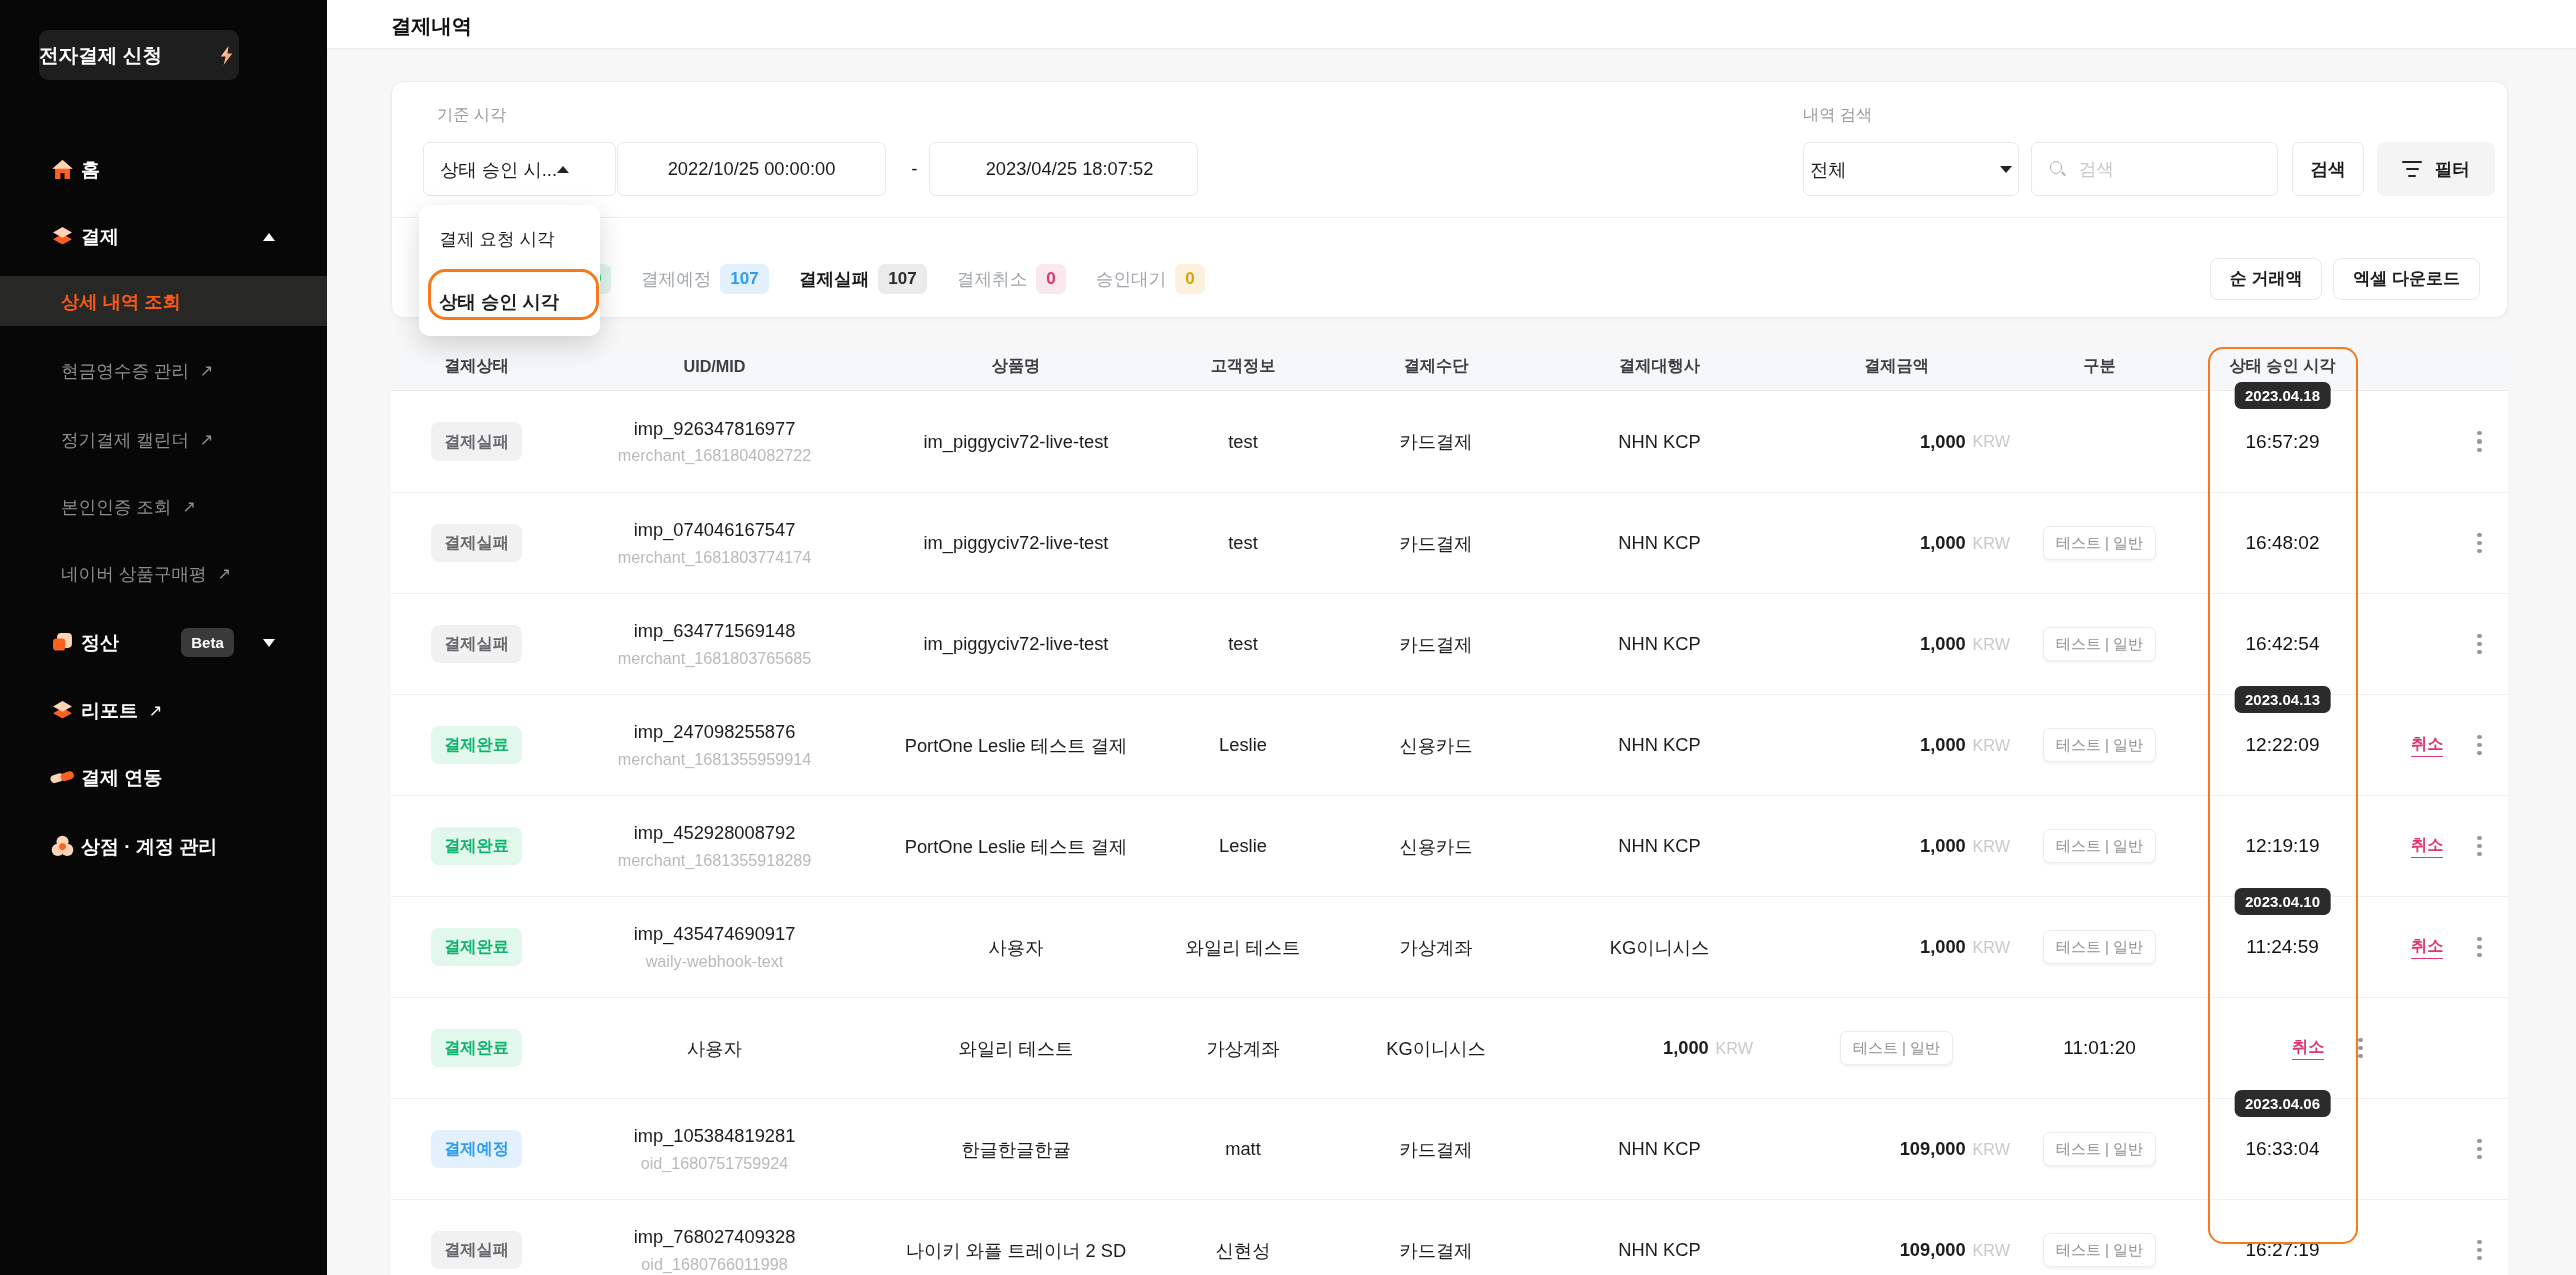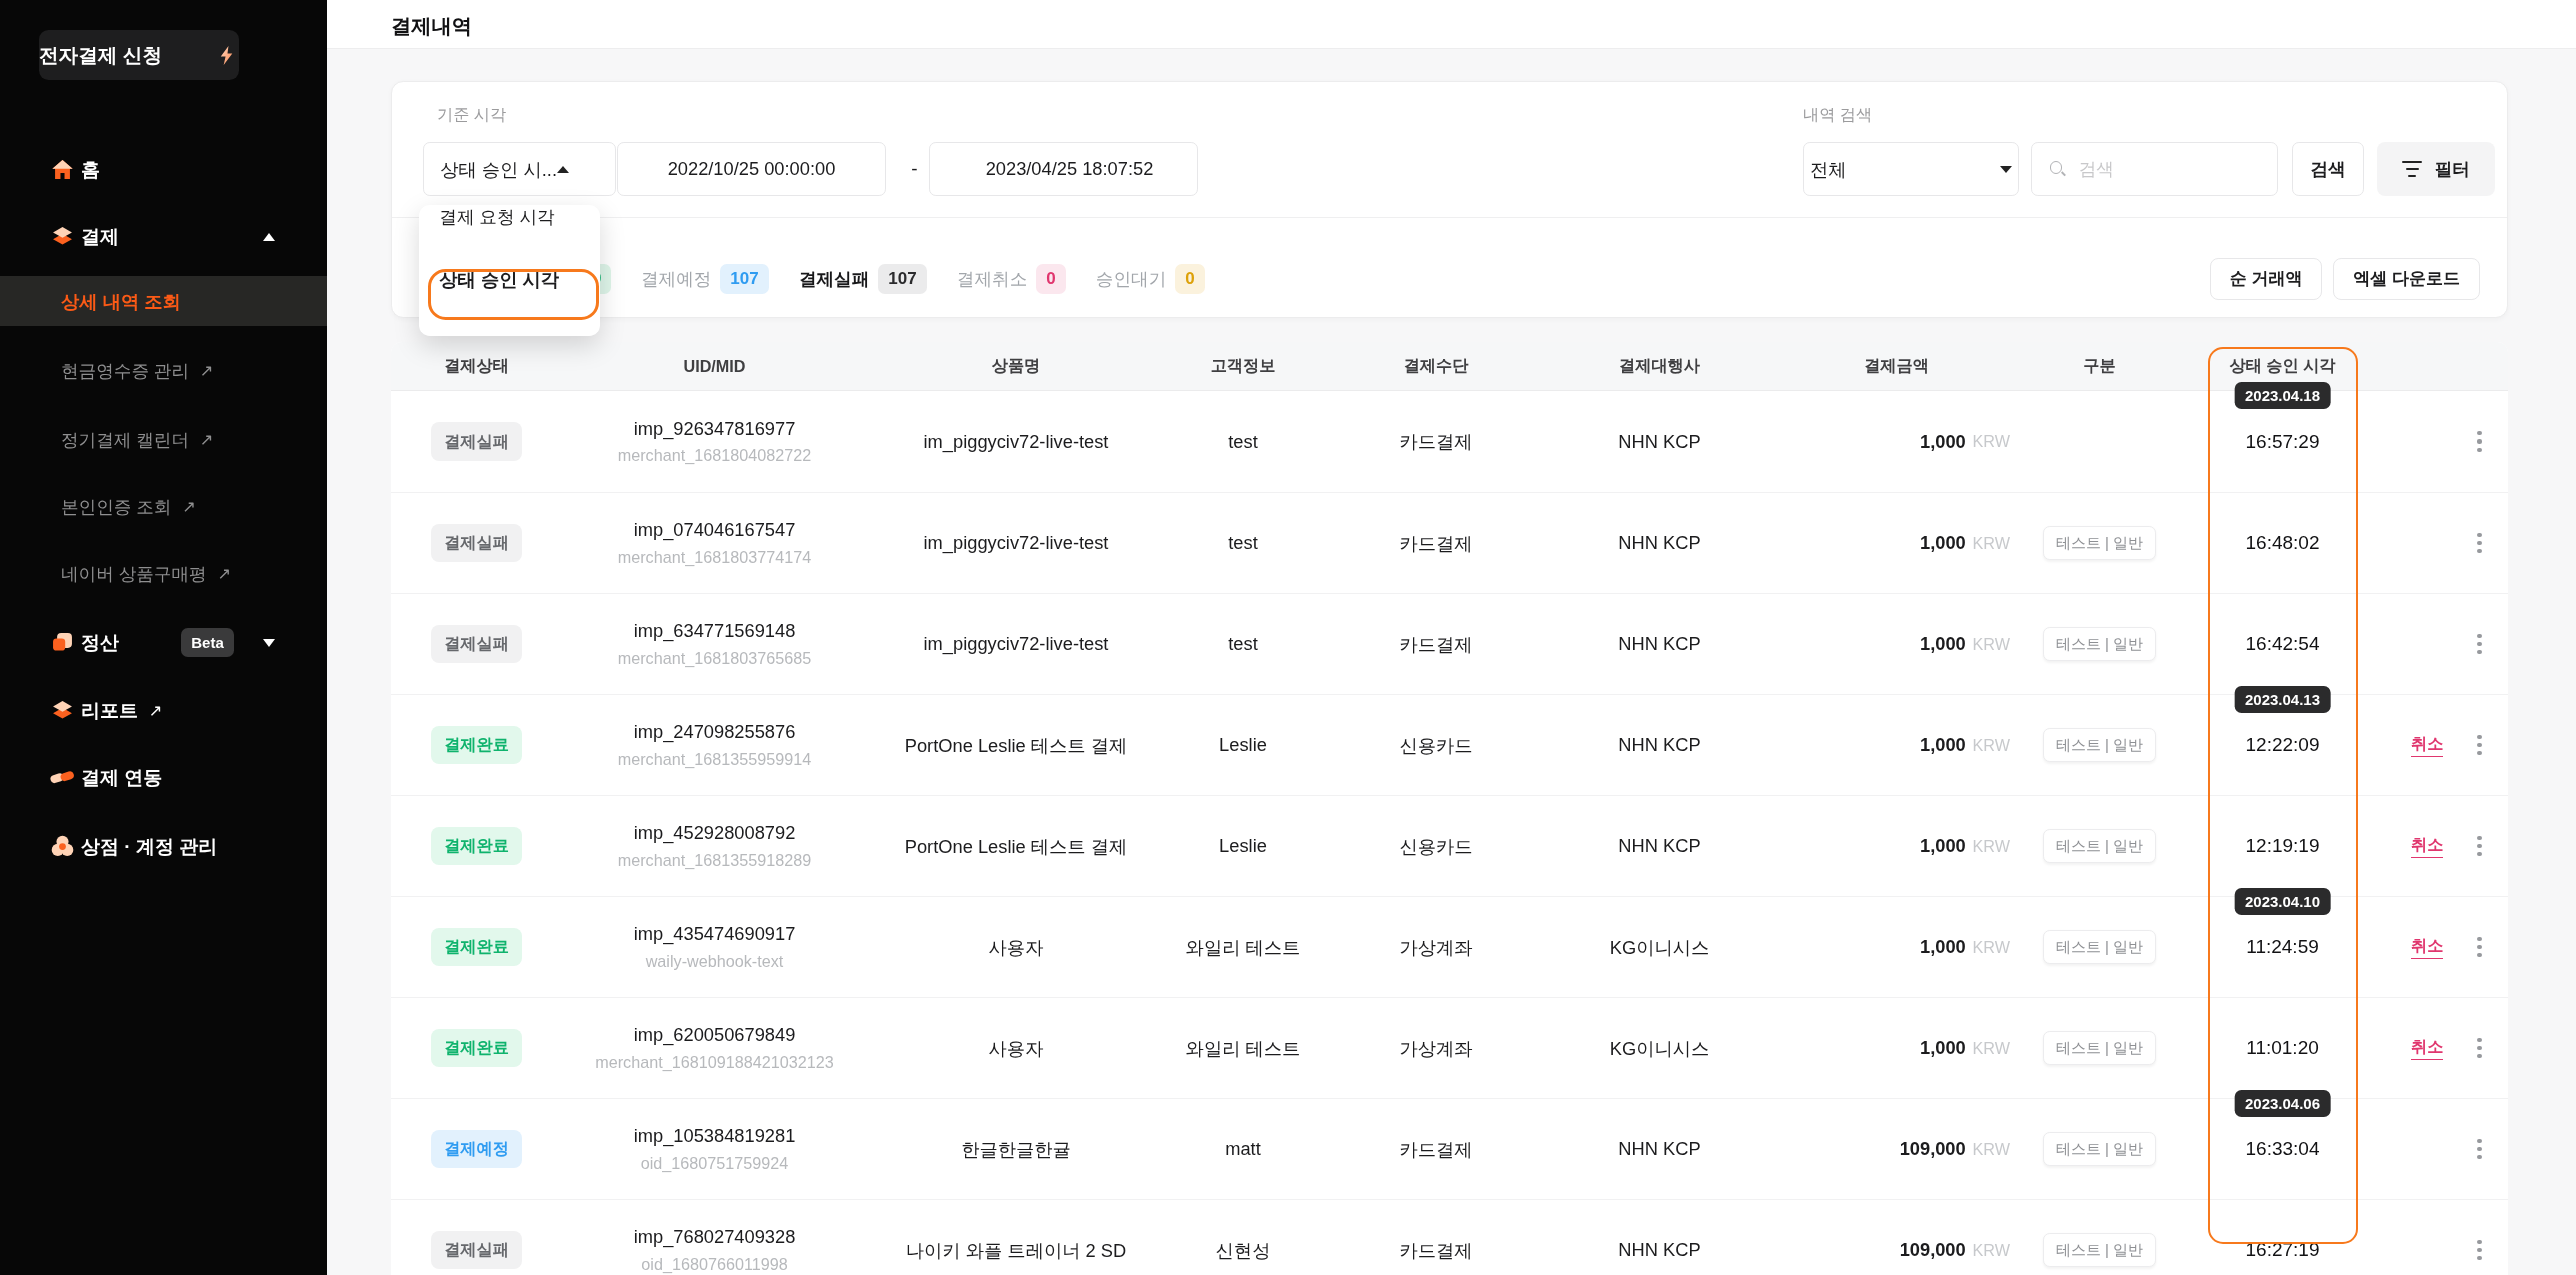--- a/index.html
+++ b/index.html
@@ -53,21 +53,21 @@
   .pill.gray{background:#ebebec;color:#2b2b2d;}
   .pill.red{background:#fbe7ee;color:#e0366e;}
   .pill.yellow{background:#fbf2dd;color:#dda109;}
   .frag-pill{width:55px;justify-content:flex-end;padding-right:9.5px;}
   .bottom-btns{position:absolute;right:27px;top:175px;height:43px;display:flex;align-items:center;gap:10.8px;}
   .obtn{height:42px;border:1px solid #e7e7e9;border-radius:8.1px;background:#fff;display:flex;align-items:center;justify-content:center;
     font-size:17px;font-weight:bold;color:#1d1d1f;padding:0 19px;white-space:nowrap;}
 
   
   .dropdown-panel{position:absolute;left:419px;top:205px;width:181px;height:131px;background:#ffffff;border-radius:10.8px;
-    box-shadow:0 9.5px 27px rgba(0,0,0,.15);z-index:50;display:flex;flex-direction:column;gap:38px;}
+    box-shadow:0 9.5px 27px rgba(0,0,0,.15);z-index:50;display:flex;flex-direction:column;justify-content:center;gap:38px;}
   .dd-item{padding:0 20.3px;font-size:17.6px;color:#1c1c1e;white-space:nowrap;}
   .dd-item.sel{font-weight:bold;font-size:18.3px;}
   .dd-ann{position:absolute;left:428px;top:269px;width:171px;height:51px;border:3.4px solid #f7791c;border-radius:17.6px;z-index:60;pointer-events:none;}
   .col-ann{position:absolute;left:2208px;top:347px;width:150px;height:897px;border:2.7px solid #f7791c;border-radius:15px;z-index:35;pointer-events:none;}
 
   
   .table-card{position:absolute;left:391px;top:342px;width:2117px;height:933px;background:#ffffff;border-radius:10.8px 10.8px 0 0;z-index:8;}
   .grid{display:grid;grid-template-columns:171px 305px 298px 156px 230px 217px 257px 149px 217px 119px;}
   .thead{height:49px;background:#f6f7f8;border-radius:10.8px 10.8px 0 0;border-bottom:0.7px solid #ebebec;}
   .th{display:flex;align-items:center;justify-content:center;font-size:16.2px;font-weight:bold;color:#3f3f41;}
@@ -520,24 +520,20 @@
               <i></i>
               <i></i>
               <i></i>
             </span>
           </div>
         </div>
         <div class="grid trow">
           <div class="td">
             <span class="badge success">결제완료</span>
           </div>
-          <div class="td td-uid">
-            <div class="uid">imp_620050679849</div>
-            <div class="mid">merchant_168109188421032123</div>
-          </div>
           <div class="td">
             <span>사용자</span>
           </div>
           <div class="td">
             <span>와일리 테스트</span>
           </div>
           <div class="td">
             <span>가상계좌</span>
           </div>
           <div class="td">

